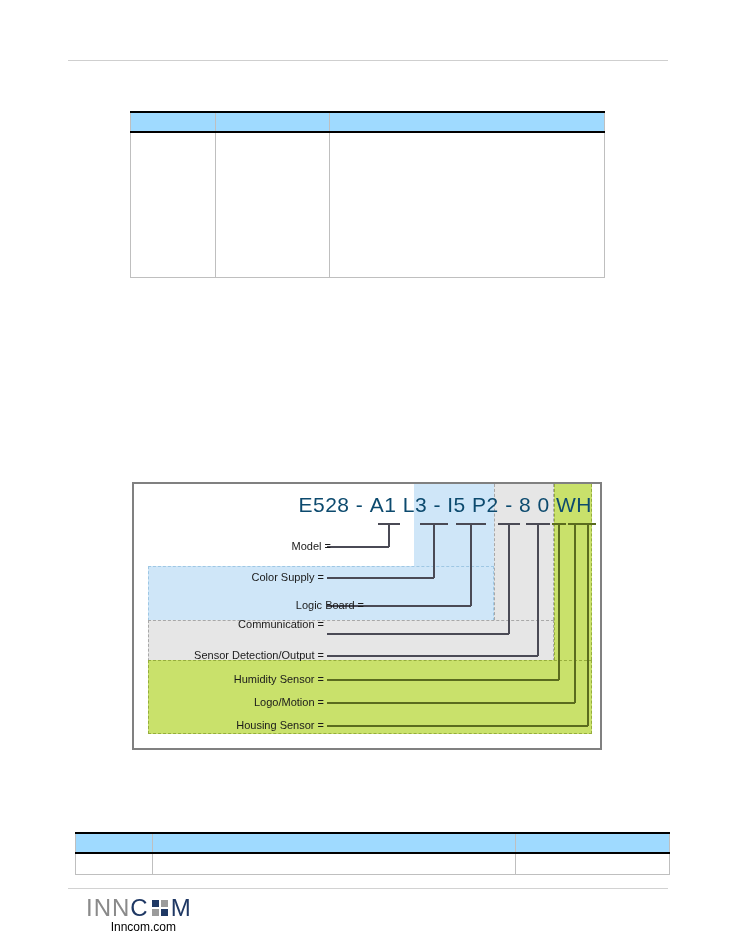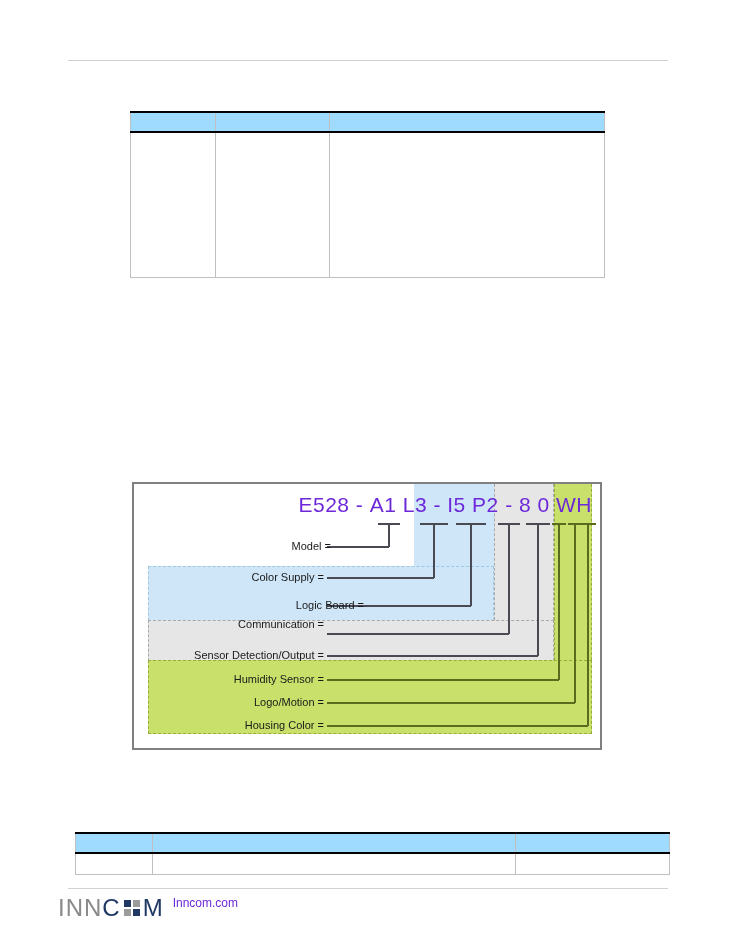--- a/index.html
+++ b/index.html
@@ -139,21 +139,21 @@
   #code-line {
     position: absolute;
     left: 0;
     top: 4px;
     width: 458px;
     height: 34px;
     display: flex;
     align-items: center;
     justify-content: flex-end;
     font-size: 21px;
-    color: #6d28d9;
+    color: #0c4a6e;
     letter-spacing: 0.5px;
     white-space: pre;
     text-align: right;
   }
   #code-line .seg { display: inline-block; }
 
   
   #leaders {
     position: absolute;
     left: 0;
@@ -176,25 +176,26 @@
   .footer-rule {
     position: absolute;
     left: 68px;
     top: 888px;
     width: 600px;
     height: 1px;
     background: #d2d2d2;
   }
   #footer-logo {
     position: absolute;
-    left: 58px;
+    left: 86px;
     top: 896px;
     height: 26px;
     display: flex;
-    align-items: flex-start;
+    align-items: center;
+    flex-direction: column;
   }
   #footer-logo .mark {
     font-size: 24px;
     letter-spacing: 1px;
     line-height: 1;
     display: flex;
     align-items: center;
     font-family: "Liberation Sans", sans-serif;
   }
   #footer-logo .mark .gray { color: #8a8a8a; font-weight: 300; }
@@ -205,21 +206,21 @@
     grid-template-rows: 7px 7px;
     gap: 2px;
     margin: 0 3px;
   }
   #footer-logo .grid-glyph i { display: block; }
   #footer-logo .grid-glyph i.n { background: #1f3864; }
   #footer-logo .grid-glyph i.g { background: #9b9b9b; }
   #footer-logo .site {
     margin-left: 9px;
     font-size: 12px;
-    color: #6d28d9;
+    color: #000000;
   }
   #footer-link {
     position: absolute;
     left: 78px;
     top: 938px;
     font-size: 10px;
     color: #0000cc;
     border-bottom: 1px solid #0000cc;
     padding-bottom: 1px;
     line-height: 10px;
@@ -311,21 +312,21 @@
     </g>
   </svg>
 
   <div class="field-label" style="left:7px;  top:56px;  width:190px;">Model =</div>
   <div class="field-label" style="left:0;  top:87px;  width:190px;">Color Supply =</div>
   <div class="field-label" style="left:0;  top:115px; width:190px;padding-left:40px;">Logic Board =</div>
   <div class="field-label" style="left:0;  top:134px; width:190px;">Communication =</div>
   <div class="field-label" style="left:0;  top:165px; width:190px;">Sensor Detection/Output =</div>
   <div class="field-label" style="left:0;  top:189px; width:190px;">Humidity Sensor =</div>
   <div class="field-label" style="left:0;  top:212px; width:190px;">Logo/Motion =</div>
-  <div class="field-label" style="left:0;  top:235px; width:190px;">Housing Color =</div>
+  <div class="field-label" style="left:0;  top:235px; width:190px;">Housing Sensor =</div>
 </div>
 
 <table class="doc-table" id="table-bottom">
   <colgroup>
     <col style="width:13%">
       <col style="width:61%">
       <col style="width:26%">
   </colgroup>
   <thead>
     <tr>

